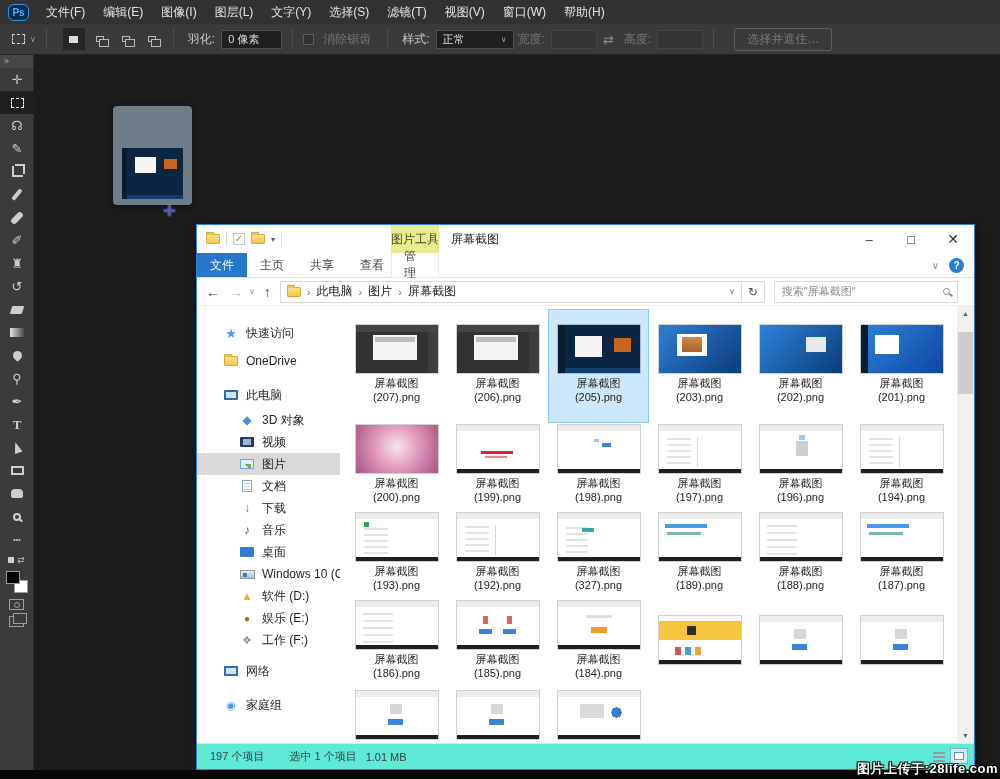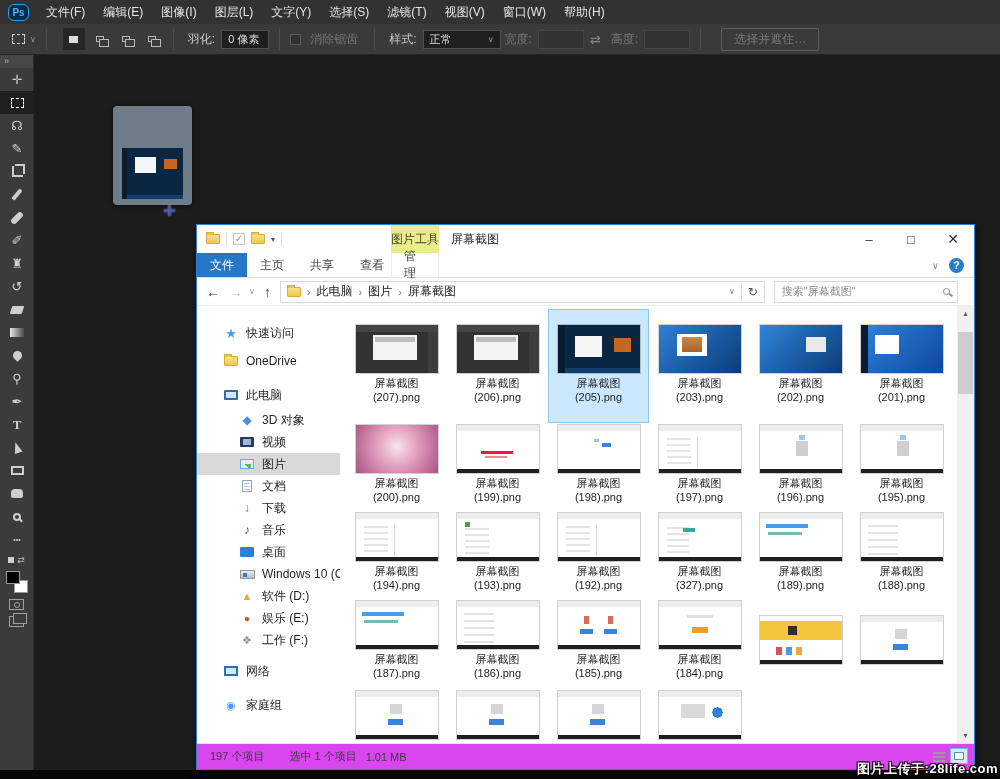--- a/index.html
+++ b/index.html
@@ -153,21 +153,21 @@
   .t-white-orange-btn{background-image:linear-gradient(#f59a23,#f59a23),linear-gradient(#e0e0e0,#e0e0e0),linear-gradient(#ededed,#ededed),linear-gradient(#1f1f1f,#1f1f1f);background-size:16px 6px,26px 3px,100% 6px,100% 4px;background-position:33px 26px,28px 14px,0 0,0 100%}
   .t-yellow-banner{background-image:linear-gradient(#2d2d2d,#2d2d2d),linear-gradient(#f5c63d,#f5c63d),linear-gradient(#d85454,#d85454),linear-gradient(#4a9ae8,#4a9ae8),linear-gradient(#f2a33c,#f2a33c),linear-gradient(#1f1f1f,#1f1f1f);background-size:9px 9px,100% 19px,6px 8px,6px 8px,6px 8px,100% 4px;background-position:28px 10px,0 5px,16px 31px,26px 31px,36px 31px,0 100%}
   .t-white-blue-btn{background-image:linear-gradient(#3b82d8,#3b82d8),linear-gradient(#d6d6d6,#d6d6d6),linear-gradient(#ededed,#ededed),linear-gradient(#1f1f1f,#1f1f1f);background-size:15px 6px,12px 10px,100% 6px,100% 4px;background-position:32px 28px,34px 13px,0 0,0 100%}
   .t-white-blue-blob{background-image:radial-gradient(circle,#2f7fd6 0%,#2f7fd6 55%,rgba(0,0,0,0) 56%),linear-gradient(#d9d9d9,#d9d9d9),linear-gradient(#ededed,#ededed),linear-gradient(#1f1f1f,#1f1f1f);background-size:13px 13px,24px 14px,100% 6px,100% 4px;background-position:52px 15px,22px 13px,0 0,0 100%}
 
   .scroll{position:absolute;top:81px;right:0;width:17px;bottom:26px;background:#f0f0f0}
   .sc-btn{height:15px;display:flex;align-items:center;justify-content:center;color:#5f5f5f;font-size:7px}
   .sc-down{position:absolute;bottom:0;left:0;right:0}
   .sc-thumb{position:absolute;top:26px;left:1px;width:15px;height:62px;background:#cdcdcd}
 
-  .statusbar{position:absolute;left:0;right:0;bottom:0;height:26px;background:#d946ef;border-top:1px solid #e5e5e5;display:flex;align-items:center;font-size:11px;color:#3c3c3c}
+  .statusbar{position:absolute;left:0;right:0;bottom:0;height:26px;background:#5eead4;border-top:1px solid #e5e5e5;display:flex;align-items:center;font-size:11px;color:#3c3c3c}
   .st-items{margin-left:13px}
   .st-sel{margin-left:25px}
   .st-size{margin-left:9px}
   .view-icons{position:absolute;right:6px;top:4px;display:flex;gap:4px;align-items:center}
   .vi-list{width:14px;height:13px;background-image:repeating-linear-gradient(#9a9a9a 0 2px,rgba(0,0,0,0) 2px 4px);background-size:12px 10px;background-position:1px 2px;background-repeat:no-repeat}
   .vi-thumb{width:18px;height:16px;border:1px solid #7ab4e2;background:#d6ebf9;display:flex;align-items:center;justify-content:center}
   .vi-thumb i{display:block;width:10px;height:8px;border:1px solid #5a8fbf;background:#fff}
 
   .bottom-strip{position:absolute;left:0;right:0;bottom:0;height:9px;background:#070707;z-index:9}
   .watermark{position:absolute;right:2px;bottom:1px;z-index:20;color:#fff;font-size:13px;font-weight:bold;letter-spacing:.5px;text-shadow:-1px -1px 0 #000,1px -1px 0 #000,-1px 1px 0 #000,1px 1px 0 #000,0 0 2px #000}
@@ -208,21 +208,21 @@
         </span>
       <span class="mode">
           <i class="sq-d"></i>
         </span>
       <span class="mode">
           <i class="sq-d"></i>
         </span>
     </div>
     <div class="opt-div"></div>
     <span class="opt-label">羽化:</span>
-    <span class="opt-input" style="width:48px">0 像素</span>
+    <span class="opt-input" style="width:61px">0 像素</span>
     <div class="opt-div"></div>
     <span class="checkbox"></span>
     <span class="opt-label dis">消除锯齿</span>
     <div class="opt-div"></div>
     <span class="opt-label">样式:</span>
     <span class="opt-input dropdown">
       <span>正常</span>
       <span class="tiny-chev">∨</span>
     </span>
     <span class="opt-label dis">宽度:</span>
@@ -505,24 +505,20 @@
           </div>
           <div class="cell">
             <div class="thumb t-white-table"></div>
             <div class="fname">屏幕截图 (197).png</div>
           </div>
           <div class="cell">
             <div class="thumb t-white-figure"></div>
             <div class="fname">屏幕截图 (196).png</div>
           </div>
           <div class="cell">
-            <div class="thumb t-white-figure"></div>
-            <div class="fname">屏幕截图 (195).png</div>
-          </div>
-          <div class="cell">
             <div class="thumb t-white-table"></div>
             <div class="fname">屏幕截图 (194).png</div>
           </div>
           <div class="cell">
             <div class="thumb t-white-table-green"></div>
             <div class="fname">屏幕截图 (193).png</div>
           </div>
           <div class="cell">
             <div class="thumb t-white-table"></div>
             <div class="fname">屏幕截图 (192).png</div>

